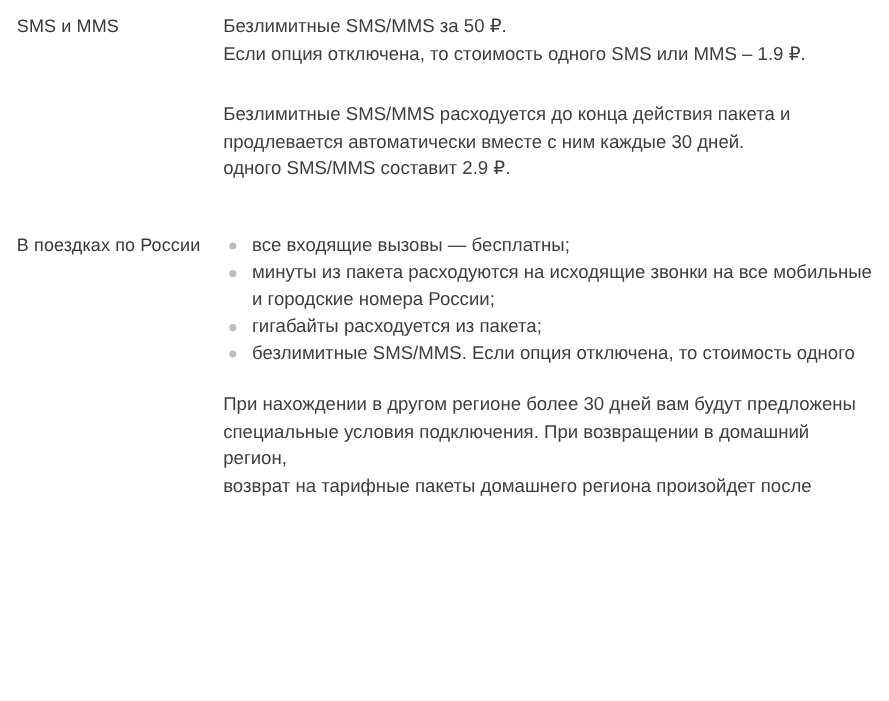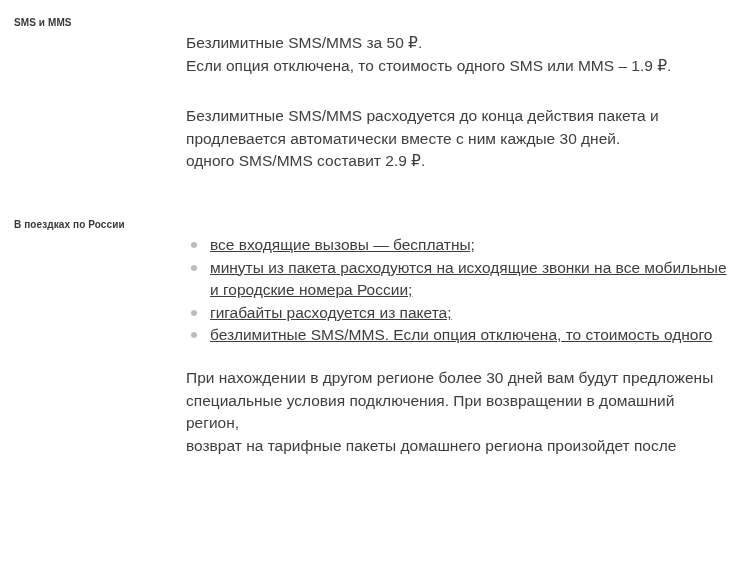--- a/index.html
+++ b/index.html
@@ -19,30 +19,30 @@
     color: var(--text-color);
     overflow: hidden;
   }
   .page { padding: 12px 14px 0 0; }
   .section { display: flex; align-items: flex-start; }
   .section + .section { margin-top: 41px; }
   .section-label {
     flex: 0 0 186px;
     width: 186px;
     padding-left: 14px;
-    font-weight: bold;
-    font-size: 10px;
+    font-weight: normal;
+    font-size: 15px;
     letter-spacing: 0.1px;
     color: var(--label-color);
   }
-  .section-content { flex: 1 1 auto; max-width: 541px; margin-top: 20px; }
+  .section-content { flex: 1 1 auto; max-width: 541px; }
   .para-gap { margin-top: 28px; }
   .outro-gap { margin-top: 20px; }
   ul.bullets { list-style: none; }
-  li.bullet { position: relative; padding-left: 24px; text-decoration: underline; }
+  li.bullet { position: relative; padding-left: 24px; }
   li.bullet::before {
     content: "";
     position: absolute;
     left: 5px;
     top: 8px;
     width: 6px;
     height: 6px;
     border-radius: 50%;
     background: var(--bullet-color);
   }

